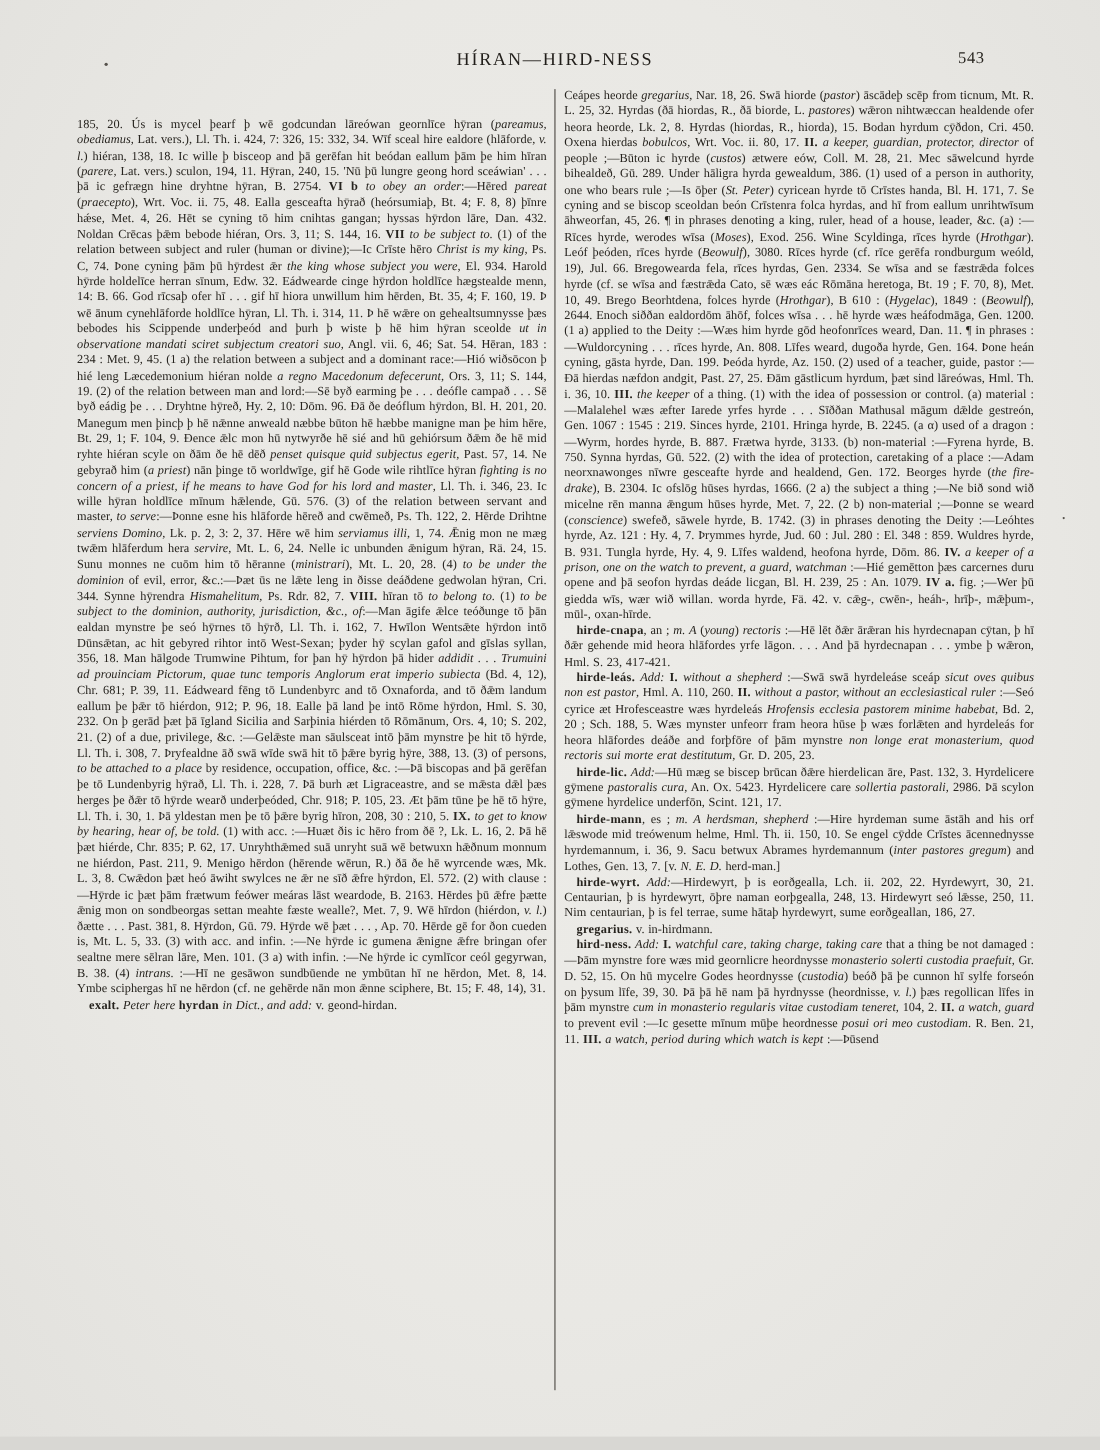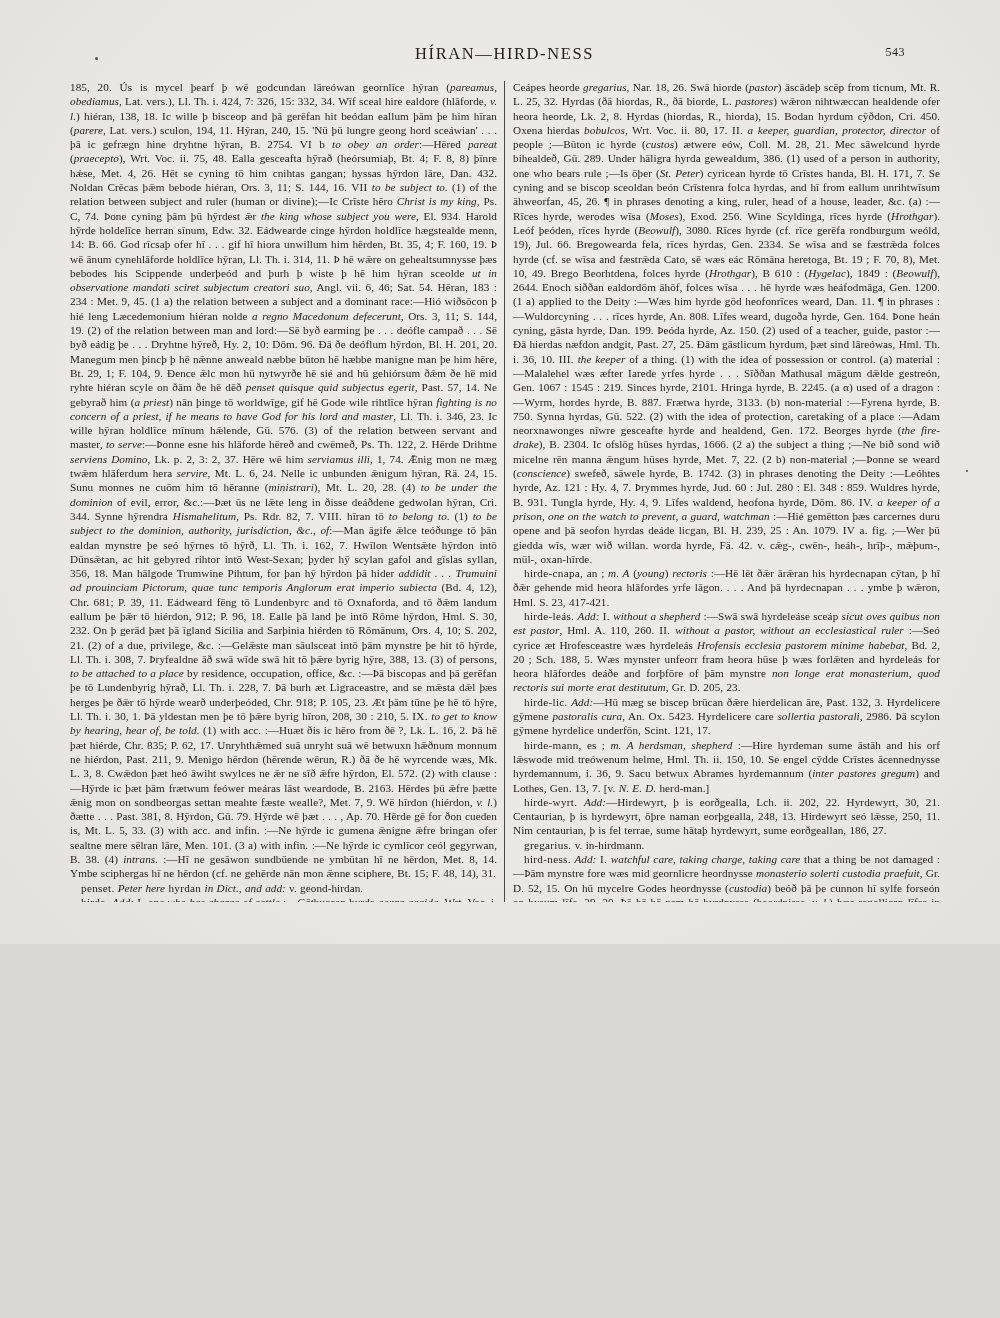--- a/index.html
+++ b/index.html
@@ -3,92 +3,91 @@
 <meta charset="utf-8">
 <style>
   html, body { margin: 0; padding: 0; }
   body {
     width: 1000px; height: 1318px;
     background: #d8d7d3;
     font-family: "Liberation Serif", "DejaVu Serif", serif;
   }
   .page {
     position: relative;
-    width: 1000px; height: 944px;
+    width: 1000px; height: 1306px;
     background: radial-gradient(ellipse at 50% 45%, #edece8 0%, #e9e8e4 60%, #e2e1dd 100%);
     color: #26231e;
     overflow: hidden;
   }
   .running-head {
     position: absolute;
     top: 44px; left: 72px; right: 63px;
     height: 22px;
   }
   .running-head .title {
     display: block;
     text-align: center;
     font-size: 16.5px;
     letter-spacing: 1.6px;
     color: #211e1a;
   }
   .running-head .pagenum {
     position: absolute;
-    right: 32px; top: 1px;
-    font-size: 12px;
+    right: 42px; top: 1px;
+    font-size: 15px;
     letter-spacing: 0.5px;
   }
   .columns {
     position: absolute;
     left: 70px; right: 60px; top: 80px; bottom: 42px;
     display: flex;
     overflow: hidden;
   }
   .col {
     flex: 1 1 50%;
     overflow: hidden;
   }
-  .col.left  { padding-right: 7px; }
+  .col.left  { padding-right: 7px; margin-top: 26px; }
   .col.right { padding-left: 8px; }
   .divider {
     flex: 0 0 1px;
     background: #4a4641;
     margin-top: 1px;
   }
   p.entry {
     margin: 0;
     text-align: justify;
     font-size: 11.2px;
     line-height: 14.3px;
     word-spacing: 0.4px;
     letter-spacing: 0.05px;
   }
   p.entry.indent { text-indent: 11px; }
-  p.entry b { font-weight: normal; letter-spacing: 0.3px; }
+  p.entry b { font-weight: bold; letter-spacing: 0.3px; }
   p.entry i { font-style: italic; }
   .speck {
     position: absolute;
     background: #55514b;
     border-radius: 50%;
   }
   .speck.s1 { left: 95px; top: 57px; width: 3px; height: 3px; }
   .speck.s2 { left: 966px; top: 470px; width: 2px; height: 2px; }
 </style>
 </head>
 <body>
 
 <div class="page">
   <div class="running-head">
     <span class="title">HÍRAN—HIRD-NESS</span>
     <span class="pagenum">543</span>
   </div>
   <div class="columns">
     <div class="col left">
         <p class="entry">185, 20. Ús is mycel þearf þ wē godcundan lāreówan geornlīce hȳran (<i>pareamus, obediamus</i>, Lat. vers.), Ll. Th. i. 424, 7: 326, 15: 332, 34. Wīf sceal hire ealdore (hlāforde, <i>v. l.</i>) hiéran, 138, 18. Ic wille þ bisceop and þā gerēfan hit beódan eallum þām þe him hīran (<i>parere</i>, Lat. vers.) sculon, 194, 11. Hȳran, 240, 15. 'Nū þū lungre geong hord sceáwian' . . . þā ic gefrægn hine dryhtne hȳran, B. 2754. <b>VI b</b> <i>to obey an order</i>:—Hēred <i>pareat</i> (<i>praecepto</i>), Wrt. Voc. ii. 75, 48. Ealla gesceafta hȳrað (heórsumiaþ, Bt. 4; F. 8, 8) þīnre hǽse, Met. 4, 26. Hēt se cyning tō him cnihtas gangan; hyssas hȳrdon lāre, Dan. 432. Noldan Crēcas þǣm bebode hiéran, Ors. 3, 11; S. 144, 16. <b>VII</b> <i>to be subject to.</i> (1) of the relation between subject and ruler (human or divine);—Ic Crīste hēro <i>Christ is my king</i>, Ps. C, 74. Þone cyning þām þū hȳrdest ǣr <i>the king whose subject you were</i>, El. 934. Harold hȳrde holdelīce herran sīnum, Edw. 32. Eádwearde cinge hȳrdon holdlīce hægstealde menn, 14: B. 66. God rīcsaþ ofer hī . . . gif hī hiora unwillum him hērden, Bt. 35, 4; F. 160, 19. Þ wē ānum cynehlāforde holdlīce hȳran, Ll. Th. i. 314, 11. Þ hē wǣre on gehealtsumnysse þæs bebodes his Scippende underþeód and þurh þ wiste þ hē him hȳran sceolde <i>ut in observatione mandati sciret subjectum creatori suo</i>, Angl. vii. 6, 46; Sat. 54. Hēran, 183 : 234 : Met. 9, 45. (1 a) the relation between a subject and a dominant race:—Hió wiðsōcon þ hié leng Læcedemonium hiéran nolde <i>a regno Macedonum defecerunt</i>, Ors. 3, 11; S. 144, 19. (2) of the relation between man and lord:—Sē byð earming þe . . . deófle campað . . . Sē byð eádig þe . . . Dryhtne hȳreð, Hy. 2, 10: Dōm. 96. Ðā ðe deóflum hȳrdon, Bl. H. 201, 20. Manegum men þincþ þ hē nǣnne anweald næbbe būton hē hæbbe manigne man þe him hēre, Bt. 29, 1; F. 104, 9. Ðence ǣlc mon hū nytwyrðe hē sié and hū gehiórsum ðǣm ðe hē mid ryhte hiéran scyle on ðām ðe hē dēð <i>penset quisque quid subjectus egerit</i>, Past. 57, 14. Ne gebyrað him (<i>a priest</i>) nān þinge tō worldwīge, gif hē Gode wile rihtlīce hȳran <i>fighting is no concern of a priest, if he means to have God for his lord and master</i>, Ll. Th. i. 346, 23. Ic wille hȳran holdlīce mīnum hǣlende, Gū. 576. (3) of the relation between servant and master, <i>to serve</i>:—Þonne esne his hlāforde hēreð and cwēmeð, Ps. Th. 122, 2. Hērde Drihtne <i>serviens Domino</i>, Lk. p. 2, 3: 2, 37. Hēre wē him <i>serviamus illi</i>, 1, 74. Ǣnig mon ne mæg twǣm hlāferdum hera <i>servire</i>, Mt. L. 6, 24. Nelle ic unbunden ǣnigum hȳran, Rä. 24, 15. Sunu monnes ne cuōm him tō hēranne (<i>ministrari</i>), Mt. L. 20, 28. (4) <i>to be under the dominion</i> of evil, error, &amp;c.:—Þæt ūs ne lǣte leng in ðisse deáðdene gedwolan hȳran, Cri. 344. Synne hȳrendra <i>Hismahelitum</i>, Ps. Rdr. 82, 7. <b>VIII.</b> hīran tō <i>to belong to.</i> (1) <i>to be subject to the dominion, authority, jurisdiction, &amp;c., of</i>:—Man āgife ǣlce teóðunge tō þān ealdan mynstre þe seó hȳrnes tō hȳrð, Ll. Th. i. 162, 7. Hwīlon Wentsǣte hȳrdon intō Dūnsǣtan, ac hit gebyred rihtor intō West-Sexan; þyder hȳ scylan gafol and gīslas syllan, 356, 18. Man hālgode Trumwine Pihtum, for þan hȳ hȳrdon þā hider <i>addidit . . . Trumuini ad prouinciam Pictorum, quae tunc temporis Anglorum erat imperio subiecta</i> (Bd. 4, 12), Chr. 681; P. 39, 11. Eádweard fēng tō Lundenbyrc and tō Oxnaforda, and tō ðǣm landum eallum þe þǣr tō hiérdon, 912; P. 96, 18. Ealle þā land þe intō Rōme hȳrdon, Hml. S. 30, 232. On þ gerād þæt þā īgland Sicilia and Sarþinia hiérden tō Rōmānum, Ors. 4, 10; S. 202, 21. (2) of a due, privilege, &amp;c. :—Gelǣste man sāulsceat intō þām mynstre þe hit tō hȳrde, Ll. Th. i. 308, 7. Þryfealdne āð swā wīde swā hit tō þǣre byrig hȳre, 388, 13. (3) of persons, <i>to be attached to a place</i> by residence, occupation, office, &amp;c. :—Þā biscopas and þā gerēfan þe tō Lundenbyrig hȳrað, Ll. Th. i. 228, 7. Þā burh æt Ligraceastre, and se mǣsta dǣl þæs herges þe ðǣr tō hȳrde wearð underþeóded, Chr. 918; P. 105, 23. Æt þām tūne þe hē tō hȳre, Ll. Th. i. 30, 1. Þā yldestan men þe tō þǣre byrig hīron, 208, 30 : 210, 5. <b>IX.</b> <i>to get to know by hearing, hear of, be told.</i> (1) with acc. :—Huæt ðis ic hēro from ðē ?, Lk. L. 16, 2. Þā hē þæt hiérde, Chr. 835; P. 62, 17. Unryhthǣmed suā unryht suā wē betwuxn hǣðnum monnum ne hiérdon, Past. 211, 9. Menigo hērdon (hērende wērun, R.) ðā ðe hē wyrcende wæs, Mk. L. 3, 8. Cwǣdon þæt heó āwiht swylces ne ǣr ne sīð ǣfre hȳrdon, El. 572. (2) with clause :—Hȳrde ic þæt þām frætwum feówer meáras lāst weardode, B. 2163. Hērdes þū ǣfre þætte ǣnig mon on sondbeorgas settan meahte fæste wealle?, Met. 7, 9. Wē hīrdon (hiérdon, <i>v. l.</i>) ðætte . . . Past. 381, 8. Hȳrdon, Gū. 79. Hȳrde wē þæt . . . , Ap. 70. Hērde gē for ðon cueden is, Mt. L. 5, 33. (3) with acc. and infin. :—Ne hȳrde ic gumena ǣnigne ǣfre bringan ofer sealtne mere sēlran lāre, Men. 101. (3 a) with infin. :—Ne hȳrde ic cymlīcor ceól gegyrwan, B. 38. (4) <i>intrans.</i> :—Hī ne gesāwon sundbūende ne ymbūtan hī ne hērdon, Met. 8, 14. Ymbe sciphergas hī ne hērdon (cf. ne gehērde nān mon ǣnne sciphere, Bt. 15; F. 48, 14), 31.</p>
-        <p class="entry indent"><b>penset.</b> <i>Peter here</i> <b>hyrdan</b> <i>in Dict., and add:</i> v. geond-hirdan.</p>
-        <p class="entry indent"><b>hirde.</b> <i>Add:</i> <b>I.</b> <i>one who has charge of cattle</i> :—Gātbuccan hyrde <i>capra aegida</i>, Wrt. Voc. i. 22, 78. Ān hirde (hierde, S. 5, 12), Ueriatus hāten <i>Viriathus, homo pastoralis</i>, Ors. 5, 2 ; S. 216, 6.</p>
+        <p class="entry indent"><b>exalt.</b> <i>Peter here</i> <b>hyrdan</b> <i>in Dict., and add:</i> v. geond-hirdan.</p>
       </div>
     <div class="divider"></div>
     <div class="col right">
         <p class="entry">Ceápes heorde <i>gregarius</i>, Nar. 18, 26. Swā hiorde (<i>pastor</i>) āscādeþ scēp from ticnum, Mt. R. L. 25, 32. Hyrdas (ðā hiordas, R., ðā biorde, L. <i>pastores</i>) wǣron nihtwæccan healdende ofer heora heorde, Lk. 2, 8. Hyrdas (hiordas, R., hiorda), 15. Bodan hyrdum cȳðdon, Cri. 450. Oxena hierdas <i>bobulcos</i>, Wrt. Voc. ii. 80, 17. <b>II.</b> <i>a keeper, guardian, protector, director</i> of people ;—Būton ic hyrde (<i>custos</i>) ætwere eów, Coll. M. 28, 21. Mec sāwelcund hyrde bihealdeð, Gū. 289. Under hāligra hyrda gewealdum, 386. (1) used of a person in authority, one who bears rule ;—Is ōþer (<i>St. Peter</i>) cyricean hyrde tō Crīstes handa, Bl. H. 171, 7. Se cyning and se biscop sceoldan beón Crīstenra folca hyrdas, and hī from eallum unrihtwīsum āhweorfan, 45, 26. ¶ in phrases denoting a king, ruler, head of a house, leader, &amp;c. (a) :—Rīces hyrde, werodes wīsa (<i>Moses</i>), Exod. 256. Wine Scyldinga, rīces hyrde (<i>Hrothgar</i>). Leóf þeóden, rīces hyrde (<i>Beowulf</i>), 3080. Rīces hyrde (cf. rīce gerēfa rondburgum weóld, 19), Jul. 66. Bregowearda fela, rīces hyrdas, Gen. 2334. Se wīsa and se fæstrǣda folces hyrde (cf. se wīsa and fæstrǣda Cato, sē wæs eác Rōmāna heretoga, Bt. 19 ; F. 70, 8), Met. 10, 49. Brego Beorhtdena, folces hyrde (<i>Hrothgar</i>), B 610 : (<i>Hygelac</i>), 1849 : (<i>Beowulf</i>), 2644. Enoch siððan ealdordōm āhōf, folces wīsa . . . hē hyrde wæs heáfodmāga, Gen. 1200. (1 a) applied to the Deity :—Wæs him hyrde gōd heofonrīces weard, Dan. 11. ¶ in phrases :—Wuldorcyning . . . rīces hyrde, An. 808. Līfes weard, dugoða hyrde, Gen. 164. Þone heán cyning, gāsta hyrde, Dan. 199. Þeóda hyrde, Az. 150. (2) used of a teacher, guide, pastor :—Ðā hierdas næfdon andgit, Past. 27, 25. Ðām gāstlicum hyrdum, þæt sind lāreówas, Hml. Th. i. 36, 10. <b>III.</b> <i>the keeper</i> of a thing. (1) with the idea of possession or control. (a) material :—Malalehel wæs æfter Iarede yrfes hyrde . . . Sīððan Mathusal māgum dǣlde gestreón, Gen. 1067 : 1545 : 219. Sinces hyrde, 2101. Hringa hyrde, B. 2245. (a α) used of a dragon :—Wyrm, hordes hyrde, B. 887. Frætwa hyrde, 3133. (b) non-material :—Fyrena hyrde, B. 750. Synna hyrdas, Gū. 522. (2) with the idea of protection, caretaking of a place :—Adam neorxnawonges nīwre gesceafte hyrde and healdend, Gen. 172. Beorges hyrde (<i>the fire-drake</i>), B. 2304. Ic ofslōg hūses hyrdas, 1666. (2 a) the subject a thing ;—Ne bið sond wið micelne rēn manna ǣngum hūses hyrde, Met. 7, 22. (2 b) non-material ;—Þonne se weard (<i>conscience</i>) swefeð, sāwele hyrde, B. 1742. (3) in phrases denoting the Deity :—Leóhtes hyrde, Az. 121 : Hy. 4, 7. Þrymmes hyrde, Jud. 60 : Jul. 280 : El. 348 : 859. Wuldres hyrde, B. 931. Tungla hyrde, Hy. 4, 9. Līfes waldend, heofona hyrde, Dōm. 86. <b>IV.</b> <i>a keeper of a prison, one on the watch to prevent, a guard, watchman</i> :—Hié gemētton þæs carcernes duru opene and þā seofon hyrdas deáde licgan, Bl. H. 239, 25 : An. 1079. <b>IV a.</b> fig. ;—Wer þū giedda wīs, wær wið willan. worda hyrde, Fä. 42. v. cǣg-, cwēn-, heáh-, hrīþ-, mǣþum-, mūl-, oxan-hīrde.</p>
         <p class="entry indent"><b>hirde-cnapa</b>, an ; <i>m. A</i> (<i>young</i>) <i>rectoris</i> :—Hē lēt ðǣr ārǣran his hyrdecnapan cȳtan, þ hī ðǣr gehende mid heora hlāfordes yrfe lāgon. . . . And þā hyrdecnapan . . . ymbe þ wǣron, Hml. S. 23, 417-421.</p>
         <p class="entry indent"><b>hirde-leás.</b> <i>Add:</i> <b>I.</b> <i>without a shepherd</i> :—Swā swā hyrdeleáse sceáp <i>sicut oves quibus non est pastor</i>, Hml. A. 110, 260. <b>II.</b> <i>without a pastor, without an ecclesiastical ruler</i> :—Seó cyrice æt Hrofesceastre wæs hyrdeleás <i>Hrofensis ecclesia pastorem minime habebat</i>, Bd. 2, 20 ; Sch. 188, 5. Wæs mynster unfeorr fram heora hūse þ wæs forlǣten and hyrdeleás for heora hlāfordes deáðe and forþfōre of þām mynstre <i>non longe erat monasterium, quod rectoris sui morte erat destitutum</i>, Gr. D. 205, 23.</p>
         <p class="entry indent"><b>hirde-lic.</b> <i>Add:</i>—Hū mæg se biscep brūcan ðǣre hierdelican āre, Past. 132, 3. Hyrdelicere gȳmene <i>pastoralis cura</i>, An. Ox. 5423. Hyrdelicere care <i>sollertia pastorali</i>, 2986. Þā scylon gȳmene hyrdelice underfōn, Scint. 121, 17.</p>
         <p class="entry indent"><b>hirde-mann</b>, es ; <i>m. A herdsman, shepherd</i> :—Hire hyrdeman sume āstāh and his orf lǣswode mid treówenum helme, Hml. Th. ii. 150, 10. Se engel cȳdde Crīstes ācennednysse hyrdemannum, i. 36, 9. Sacu betwux Abrames hyrdemannum (<i>inter pastores gregum</i>) and Lothes, Gen. 13, 7. [v. <i>N. E. D.</i> herd-man.]</p>
         <p class="entry indent"><b>hirde-wyrt.</b> <i>Add:</i>—Hirdewyrt, þ is eorðgealla, Lch. ii. 202, 22. Hyrdewyrt, 30, 21. Centaurian, þ is hyrdewyrt, ōþre naman eorþgealla, 248, 13. Hirdewyrt seó lǣsse, 250, 11. Nim centaurian, þ is fel terrae, sume hātaþ hyrdewyrt, sume eorðgeallan, 186, 27.</p>
         <p class="entry indent"><b>gregarius.</b> v. in-hirdmann.</p>

